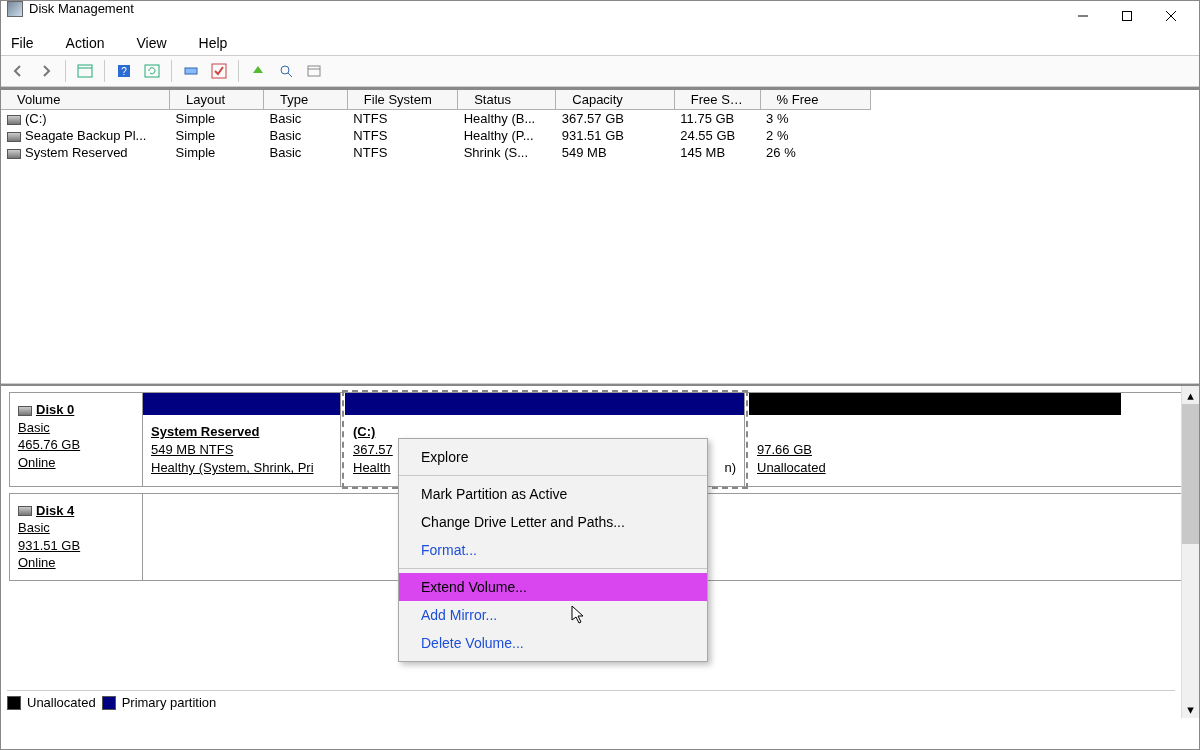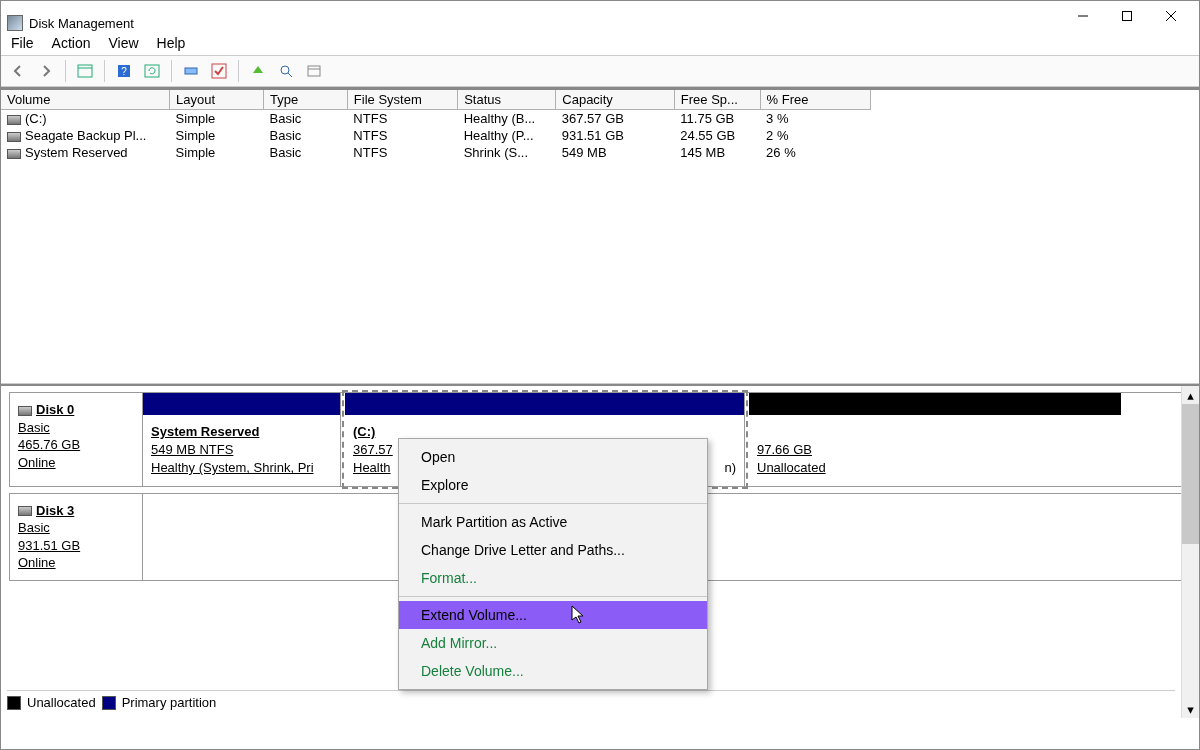--- a/index.html
+++ b/index.html
@@ -10,21 +10,21 @@
     background: #fff;
     color: #000;
     width: 1200px;
     height: 750px;
     overflow: hidden;
     border: 1px solid #888;
   }
   
   .titlebar {
     display: flex;
-    align-items: flex-end;
+    align-items: flex-start;
     height: 30px;
     padding: 0 6px;
   }
   .titlebar .app-icn {
     width: 16px; height: 16px;
     background: linear-gradient(135deg,#789,#cde);
     border: 1px solid #666;
     margin-right: 6px;
   }
   .titlebar .title { flex: 0 0 auto; font-size: 13px; }
@@ -32,21 +32,21 @@
   .winbtn {
     width: 44px; height: 30px;
     display: flex; align-items: center; justify-content: center;
     font-family: "Segoe MDL2 Assets", "Segoe UI Symbol", sans-serif;
     font-size: 14px;
   }
   .winbtn svg { width: 10px; height: 10px; stroke: #000; stroke-width: 1; fill: none; }
   
   .menubar {
     display: flex;
-    gap: 18px;
+    gap: 32px;
     padding: 4px 10px;
     font-size: 14px;
   }
   .menubar span { }
   
   .toolbar {
     display: flex;
     align-items: center;
     gap: 6px;
     padding: 4px 6px;
@@ -70,21 +70,21 @@
   }
   table.volumes {
     border-collapse: collapse;
     width: 870px;
     table-layout: fixed;
   }
   table.volumes th {
     text-align: left;
     font-weight: normal;
     font-size: 13px;
-    padding: 2px 6px;
+    padding: 2px 16px;
     border-right: 1px solid #b0b0b0;
     border-bottom: 1px solid #b0b0b0;
     background: #f7f7f7;
     white-space: nowrap;
     overflow: hidden;
     text-overflow: ellipsis;
   }
   table.volumes td {
     padding: 1px 6px;
     font-size: 13px;
@@ -183,22 +183,22 @@
     background:#f2f2f2;
     border:1px solid #a8a8a8;
     box-shadow: 3px 3px 6px rgba(0,0,0,.25);
     padding: 4px 0;
     font-size:14px;
     z-index:20;
   }
   .ctx .item {
     padding: 6px 22px;
   }
-  .ctx .item.disabled { color:#15803d; }
-  .ctx .item.hover { background:#8b5cf6; }
+  .ctx .item.disabled { color:#1d4ed8; }
+  .ctx .item.hover { background:#d946ef; }
   .ctx hr {
     border:none;border-top:1px solid #c8c8c8;margin:4px 0;
   }
   .cursor-arrow {
     position:absolute;
     left:570px; top:219px;
     z-index:30;
     pointer-events:none;
   }
 </style>
@@ -388,30 +388,29 @@
       <div class="body">
 
         <div>97.66 GB</div>
         <div>Unallocated</div>
       </div>
           </div>
         </div>
       </div>
       <div class="disk-row">
         <div class="disk-info">
-          <div class="diskname"><span class="vol-icn"></span><span>Disk 3</span></div>
+          <div class="diskname"><span class="vol-icn"></span><span>Disk 4</span></div>
     <div>Basic</div>
     <div>931.51 GB</div>
     <div>Online</div>
         </div>
       </div>
     </div>
 
   <div class="ctx">
-    <div class="item">Open</div>
     <div class="item">Explore</div>
     <hr>
     <div class="item">Mark Partition as Active</div>
     <div class="item">Change Drive Letter and Paths...</div>
     <div class="item disabled">Format...</div>
     <hr>
     <div class="item hover">Extend Volume...</div>
     <div class="item disabled">Add Mirror...</div>
     <div class="item disabled">Delete Volume...</div>
   </div>

